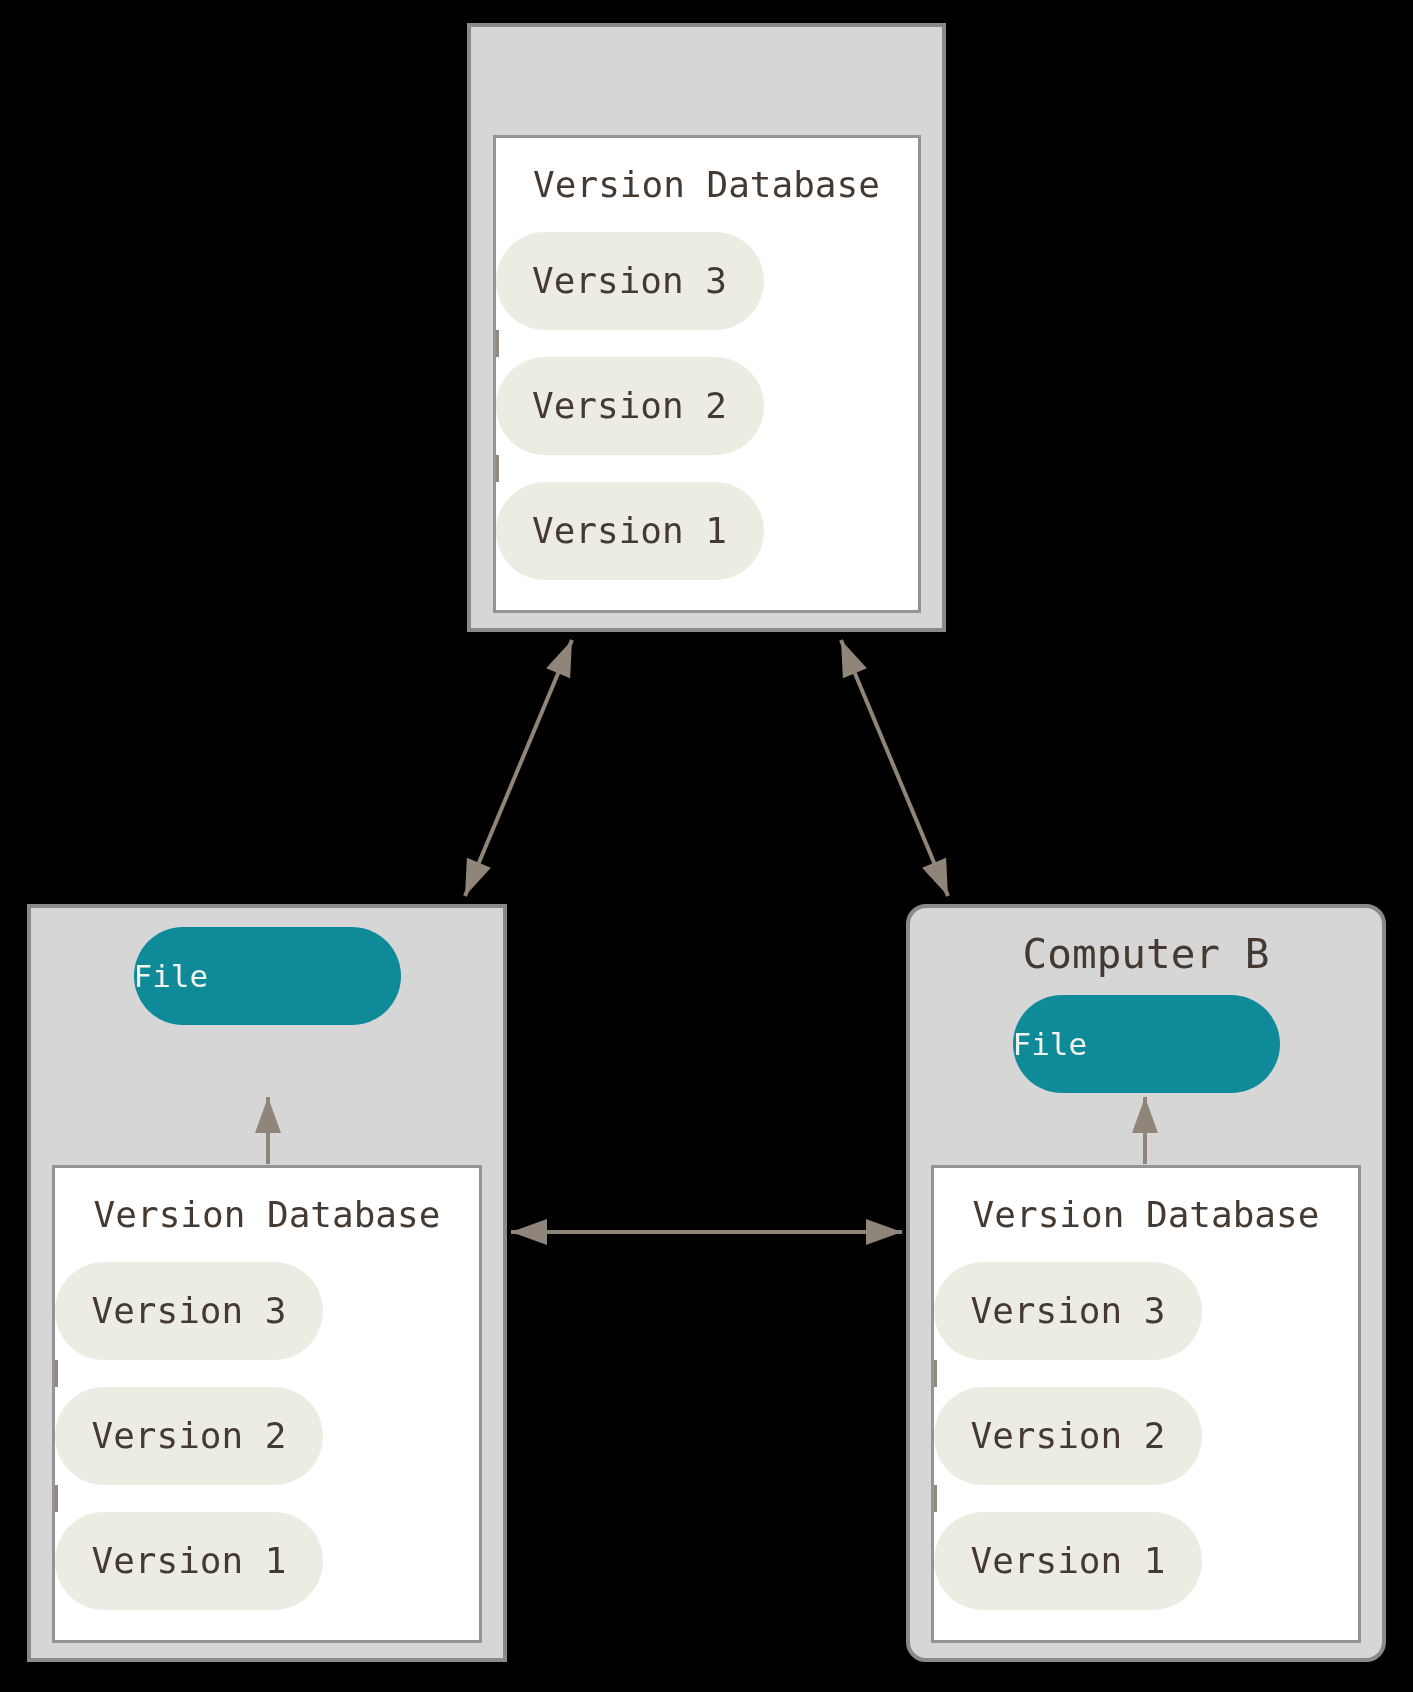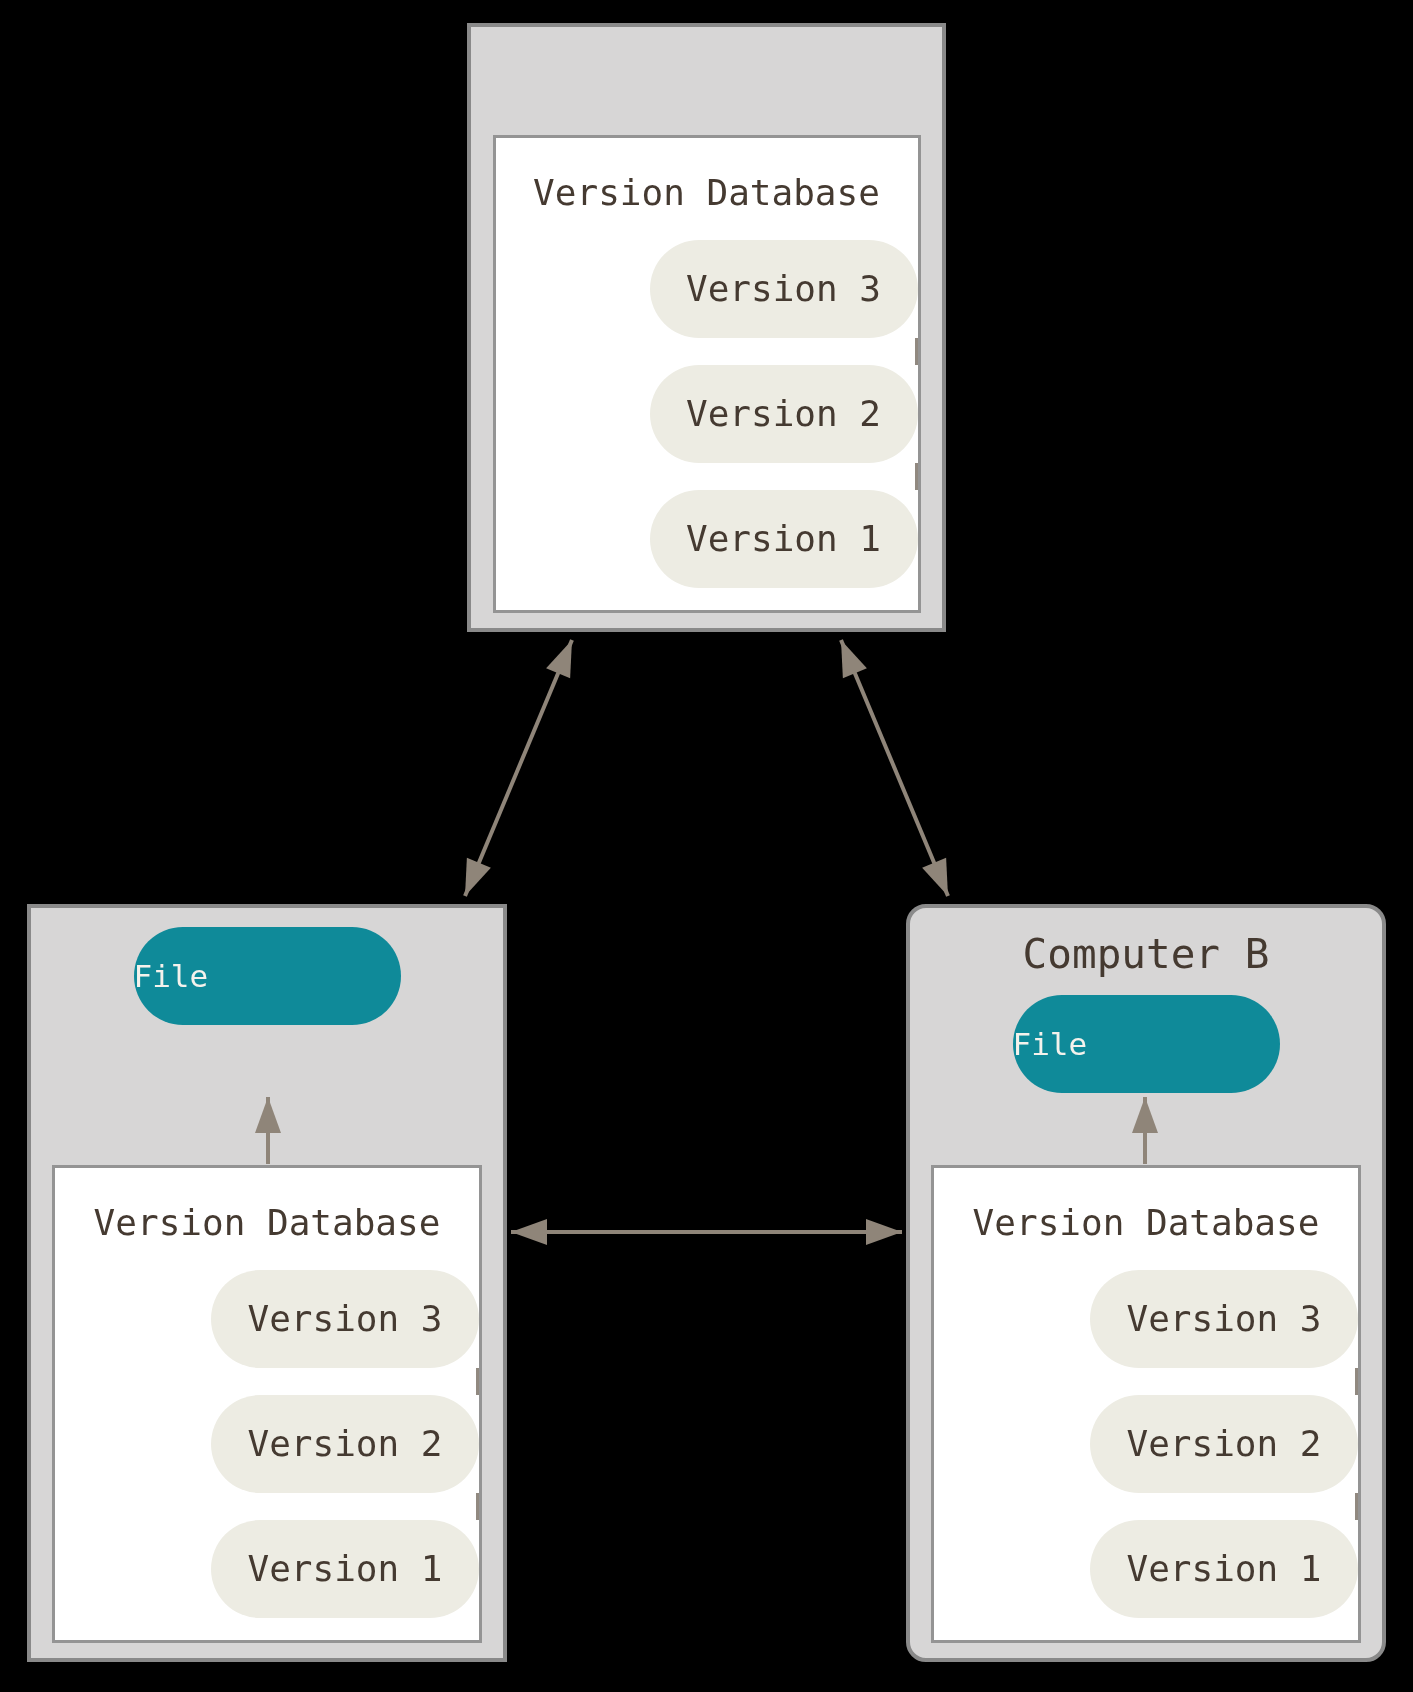--- a/index.html
+++ b/index.html
@@ -64,27 +64,27 @@
   .db{
     position:absolute;
     box-sizing:border-box;
     background:var(--color-inner-fill);
     border:3px solid var(--color-inner-border);
   }
   .box-server .db{top:108px;left:calc(50% - 214px);width:428px;height:478px;}
   .box-computer-a .db,.box-computer-b .db{top:257px;left:calc(50% - 215px);width:430px;height:478px;}
 
   .db-label{
-    margin-top:34px;
+    margin-top:26px;
     font-size:36px;line-height:42px;
     text-align:center;
     color:var(--color-text);
     white-space:pre;
   }
-  .pills{margin-top:26px;display:flex;flex-direction:column;align-items:flex-end;}
+  .pills{margin-top:26px;display:flex;flex-direction:column;align-items:flex-start;}
   .pill{
     width:268px;height:98px;
     border-radius:49px;
     background:var(--color-pill-fill);
     font-size:36px;line-height:98px;
     text-align:center;
     color:var(--color-text);
     white-space:pre;
   }
   .connector{width:3px;height:27px;background:var(--color-connector);}

